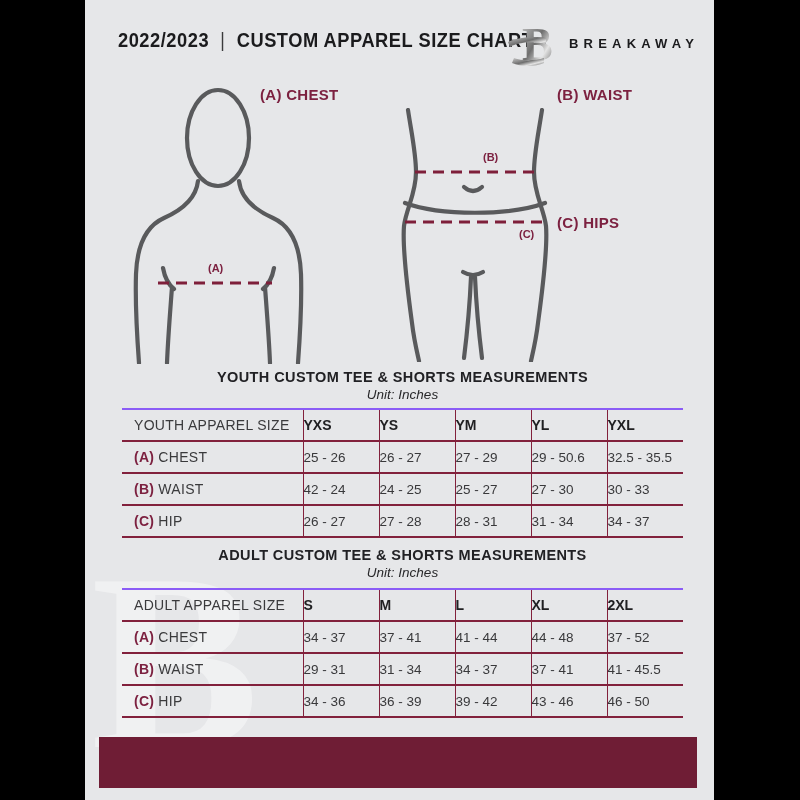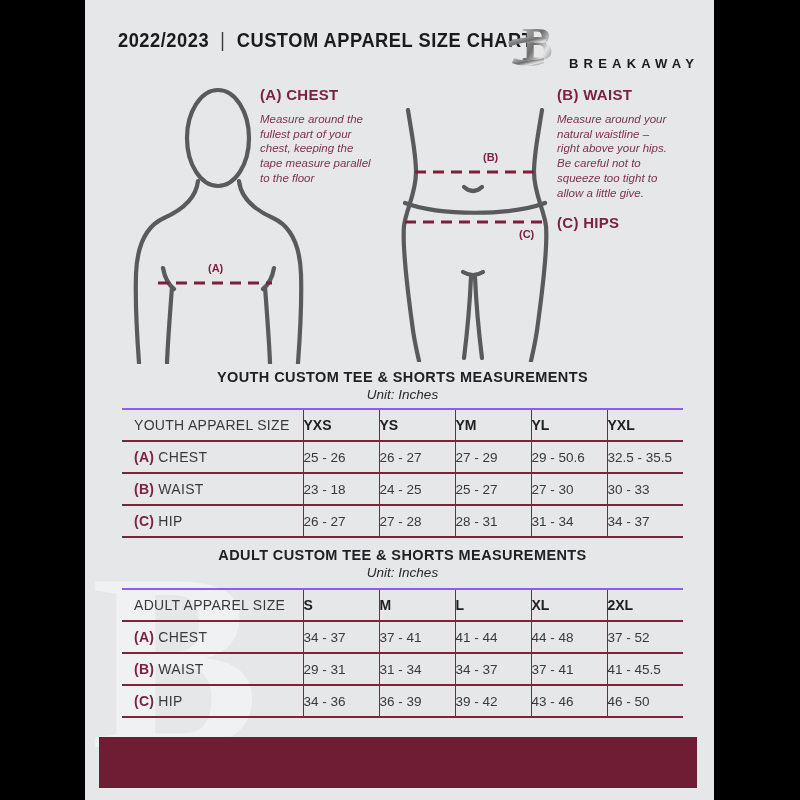--- a/index.html
+++ b/index.html
@@ -12,21 +12,21 @@
     font-weight:bold;font-size:252px;line-height:1;color:#ffffff;opacity:.42;z-index:0;
     user-select:none;}
 
   
   .hdr{position:absolute;left:33px;top:28px;z-index:1;display:flex;align-items:baseline;gap:13px;
     transform:scaleX(.87);transform-origin:left center;white-space:nowrap;}
   .hdr span{font-size:21px;font-weight:bold;letter-spacing:.6px;color:#1b1b1d;}
   .hdr .divider{font-weight:normal;color:#3a3a3c;font-size:20px;}
   .logo{position:absolute;left:420px;top:17px;z-index:1;}
   .brand{position:absolute;left:484px;top:36px;z-index:1;font-size:13px;font-weight:bold;
-    letter-spacing:5.2px;color:#1b1b1d;white-space:nowrap;margin-top:20px;}
+    letter-spacing:5.2px;color:#1b1b1d;white-space:nowrap;}
 
   
   .fig{position:absolute;z-index:1;}
   .fig path,.fig ellipse{fill:none;stroke:#595A5C;stroke-width:4.2;stroke-linecap:round;}
   .fig .dash{stroke:#7E1F3A;stroke-width:3;stroke-dasharray:11 7;stroke-linecap:butt;}
   .marker{position:absolute;z-index:1;font-size:11px;font-weight:bold;color:#7C2140;}
 
   
   .guide{position:absolute;z-index:1;width:142px;}
   .guide h3{margin:0;font-size:15px;font-weight:bold;letter-spacing:.3px;color:#7C2140;}
@@ -102,34 +102,23 @@
       <path d="M 73,169 C 72,192 70,218 66,250" stroke-width="2.5"></path>
       <path d="M 77,169 C 78,192 80,218 84,250" stroke-width="2.5"></path>
       <line class="dash" x1="17" y1="64" x2="138" y2="64"></line>
       <line class="dash" x1="7" y1="114" x2="147" y2="114"></line>
     </svg>
     <span class="marker" style="left:398px;top:151px">(B)</span>
     <span class="marker" style="left:434px;top:228px">(C)</span>
 
     <div class="guide" style="left:175px;top:86px">
       <h3>(A) CHEST</h3>
-      <p>Measure around the
-fullest part of your
-chest, keeping the
-tape measure parallel
-to the floor</p>
     </div>
     <div class="guide" style="left:472px;top:86px">
       <h3>(B) WAIST</h3>
-      <p>Measure around your
-natural waistline –
-right above your hips.
-Be careful not to
-squeeze too tight to
-allow a little give.</p>
     </div>
     <div class="guide" style="left:472px;top:214px">
       <h3>(C) HIPS</h3>
     </div>
 
     <div class="sec-title" style="top:369px">YOUTH CUSTOM TEE &amp; SHORTS MEASUREMENTS</div>
     <div class="sec-unit" style="top:387px">Unit: Inches</div>
     <table class="size-table" style="top:408px">
       <colgroup>
           <col style="width:181px">
@@ -151,21 +140,21 @@
       <tr>
         <td class="lab"><b>(A)</b><span>CHEST</span></td>
         <td class="val">25 - 26</td>
         <td class="val">26 - 27</td>
         <td class="val">27 - 29</td>
         <td class="val">29 - 50.6</td>
         <td class="val">32.5 - 35.5</td>
       </tr>
       <tr>
         <td class="lab"><b>(B)</b><span>WAIST</span></td>
-        <td class="val">23 - 18</td>
+        <td class="val">42 - 24</td>
         <td class="val">24 - 25</td>
         <td class="val">25 - 27</td>
         <td class="val">27 - 30</td>
         <td class="val">30 - 33</td>
       </tr>
       <tr>
         <td class="lab"><b>(C)</b><span>HIP</span></td>
         <td class="val">26 - 27</td>
         <td class="val">27 - 28</td>
         <td class="val">28 - 31</td>

